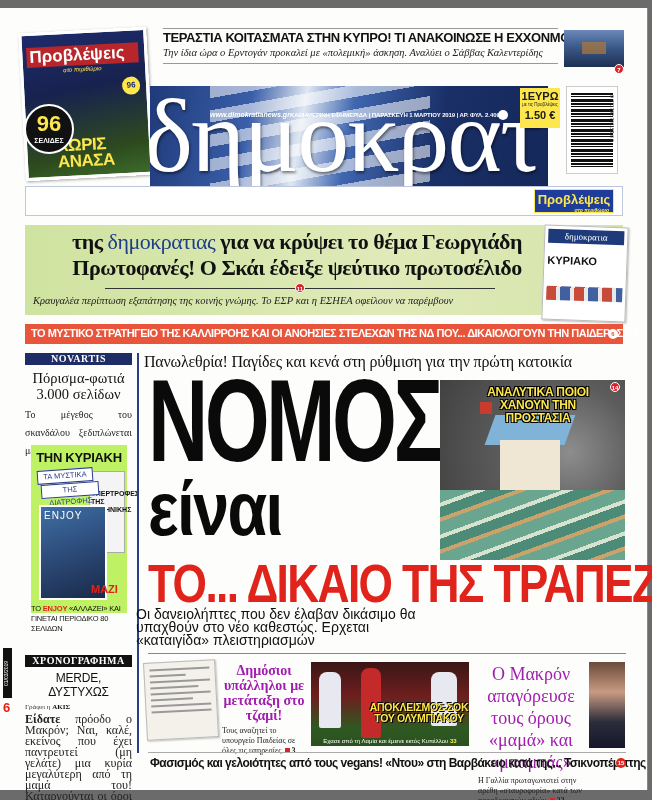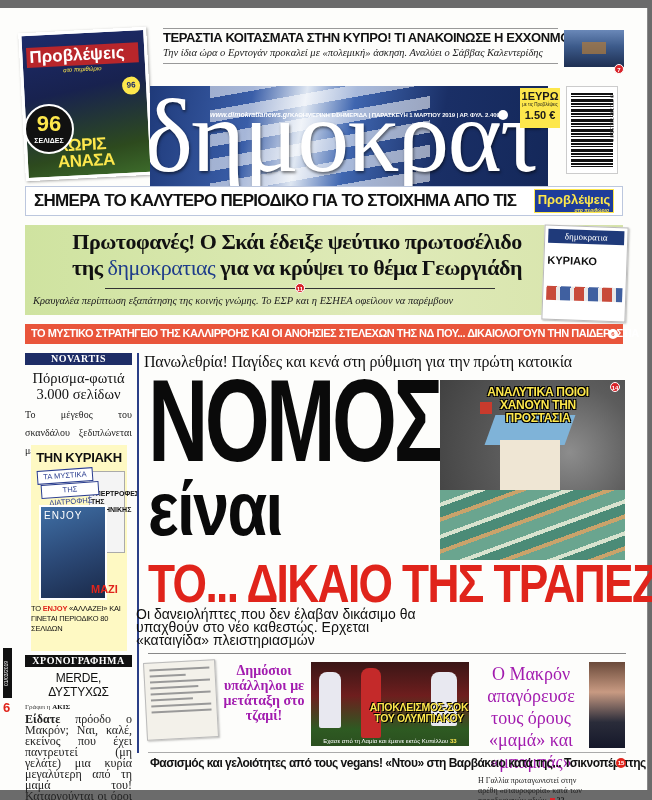--- a/index.html
+++ b/index.html
@@ -66,21 +66,21 @@
   .red-strip .b { position:absolute; right: 5px; top: 5px; width: 10px; height: 10px; border-radius: 50%; background: #fff; color: #e9553b; font-size: 6px; font-weight: bold; text-align:center; line-height: 10px; }
 
   
   .leftcol { left: 25px; top: 345px; width: 107px; }
   .vline { left: 137px; top: 345px; width: 2px; height: 400px; background: #2b3f87; }
   .sec-label { height: 12px; background: #1e2d66; color: #fff; font-family: "Liberation Serif", serif; font-weight: bold; font-size: 10px; line-height: 12px; text-align: center; letter-spacing: .5px; }
   .sec-label.black { background: #111; }
   .nov-title { font-family: "Liberation Serif", serif; font-size: 14.5px; line-height: 16px; text-align: center; color: #111; margin-top: 5px; }
   .nov-text { font-family: "Liberation Serif", serif; font-size: 10px; line-height: 18px; color: #222; margin-top: 4px; text-align: justify; }
   .redsq { display:inline-block; width: 5px; height: 5px; background: #d8232a; margin: 0 1px 0 2px; }
-  .sunday { left: 31px; top: 437px; width: 96px; height: 206px; background: #fef9c3; }
+  .sunday { left: 31px; top: 437px; width: 96px; height: 168px; background: #bef264; }
   .sunday .h { font-weight: bold; font-size: 13px; text-align:center; margin-top: 5px; color: #111; letter-spacing: -0.3px; }
   .sunday .box1 { position:absolute; left: 6px; top: 24px; width: 56px; height: 14px; background: #fff; border: 1px solid #2a3d8f; color:#2a3d8f; font-size: 7.5px; line-height: 12px; text-align:center; transform: rotate(-4deg); }
   .sunday .box2 { position:absolute; left: 10px; top: 38px; width: 58px; height: 14px; background: #fff; border: 1px solid #2a3d8f; color:#2a3d8f; font-size: 7.5px; line-height: 12px; text-align:center; transform: rotate(-4deg); }
   .sunday .book { position:absolute; left: 58px; top: 26px; width: 36px; height: 82px; background: #f4f4f4; border: 1px solid #aaa; }
   .sunday .book .t { font-weight: bold; font-size: 7px; line-height: 8px; color: #111; padding: 18px 1px 0; }
   .sunday .enjoy { position:absolute; left: 8px; top: 60px; width: 68px; height: 95px; background: linear-gradient(160deg,#3f6fa5 0%,#2c4a78 50%,#1a2a4a 100%); border: 2px solid #fff; }
   .sunday .enjoy .t { color:#fff; font-size: 10px; padding: 3px; letter-spacing: 1px; }
   .sunday .mazi { position:absolute; left: 60px; top: 138px; color: #e0241b; font-weight: bold; font-size: 11px; }
   .sunday .cap { position:absolute; left: 0; top: 159px; width: 96px; text-align:left; font-size: 7.5px; line-height: 10px; color: #111; letter-spacing: -0.2px; }
   .sunday .cap .en { color: #e0241b; font-weight: bold; }
@@ -166,31 +166,30 @@
     <div class="a">1ΕΥΡΩ</div>
     <div class="b">με τις Προβλέψεις</div>
     <div class="c">1.50 €</div>
   </div>
   <div class="abs barcode">
     <div class="bars"></div>
     <div class="digits">9 771792 701152 0 9</div>
   </div>
 
   <div class="abs bet-strip">
-    <div class="t">ΣΗΜΕΡΑ ΤΟ ΚΑΛΥΤΕΡΟ ΠΕΡΙΟΔΙΚΟ ΓΙΑ ΤΟ ΣΤΟΙΧΗΜΑ ΑΠΟ ΤΙΣ</div>
     <div class="bet-logo">
       <span>Προβλέψεις</span>
       <span class="s">στο περιθώριο</span>
     </div>
   </div>
 
   <div class="abs green-box">
     <div class="h1">
+      <div><span>της</span> <span class="blue">δημοκρατιας</span> <span>για να κρύψει το θέμα Γεωργιάδη</span></div>
       <div>Πρωτοφανές! Ο Σκάι έδειξε ψεύτικο πρωτοσέλιδο</div>
-      <div><span>της</span> <span class="blue">δημοκρατιας</span> <span>για να κρύψει το θέμα Γεωργιάδη</span></div>
     </div>
     <div class="rule">
       <div class="page-badge">11</div>
     </div>
     <div class="s">Κραυγαλέα περίπτωση εξαπάτησης της κοινής γνώμης. Το ΕΣΡ και η ΕΣΗΕΑ οφείλουν να παρέμβουν</div>
   </div>
   <div class="abs thumb-paper">
     <div class="mh">δημοκρατια</div>
     <div class="big">ΚΥΡΙΑΚΟ</div>
     <div class="rows"></div>
@@ -252,20 +251,21 @@
       <div class="l" style="width:60%"></div>
       <div class="l"></div>
       <div class="l" style="width:80%"></div>
       <div class="l"></div>
       <div class="l" style="width:70%"></div>
       <div class="l"></div>
       <div class="l"></div>
   </div>
   <div class="abs story1">
     <div class="story-h">Δημόσιοι υπάλληλοι με μετάταξη στο τζαμί!</div>
+    <div class="story-s"><span>Τους αναζητεί το υπουργείο Παιδείας σε όλες τις υπηρεσίες.</span><span class="redsq"></span><b>3</b></div>
   </div>
   <div class="abs sport-img">
     <div class="p1"></div>
     <div class="p2"></div>
     <div class="p3"></div>
     <div class="cap">ΑΠΟΚΛΕΙΣΜΟΣ-ΣΟΚ ΤΟΥ ΟΛΥΜΠΙΑΚΟΥ</div>
     <div class="line"><span>Εχασε από τη Λαμία και έμεινε εκτός Κυπέλλου</span> <span class="p">33</span></div>
   </div>
   <div class="abs story3">
     <div class="story-h">Ο Μακρόν απαγόρευσε τους όρους «μαμά» και «μπαμπάς»</div>

